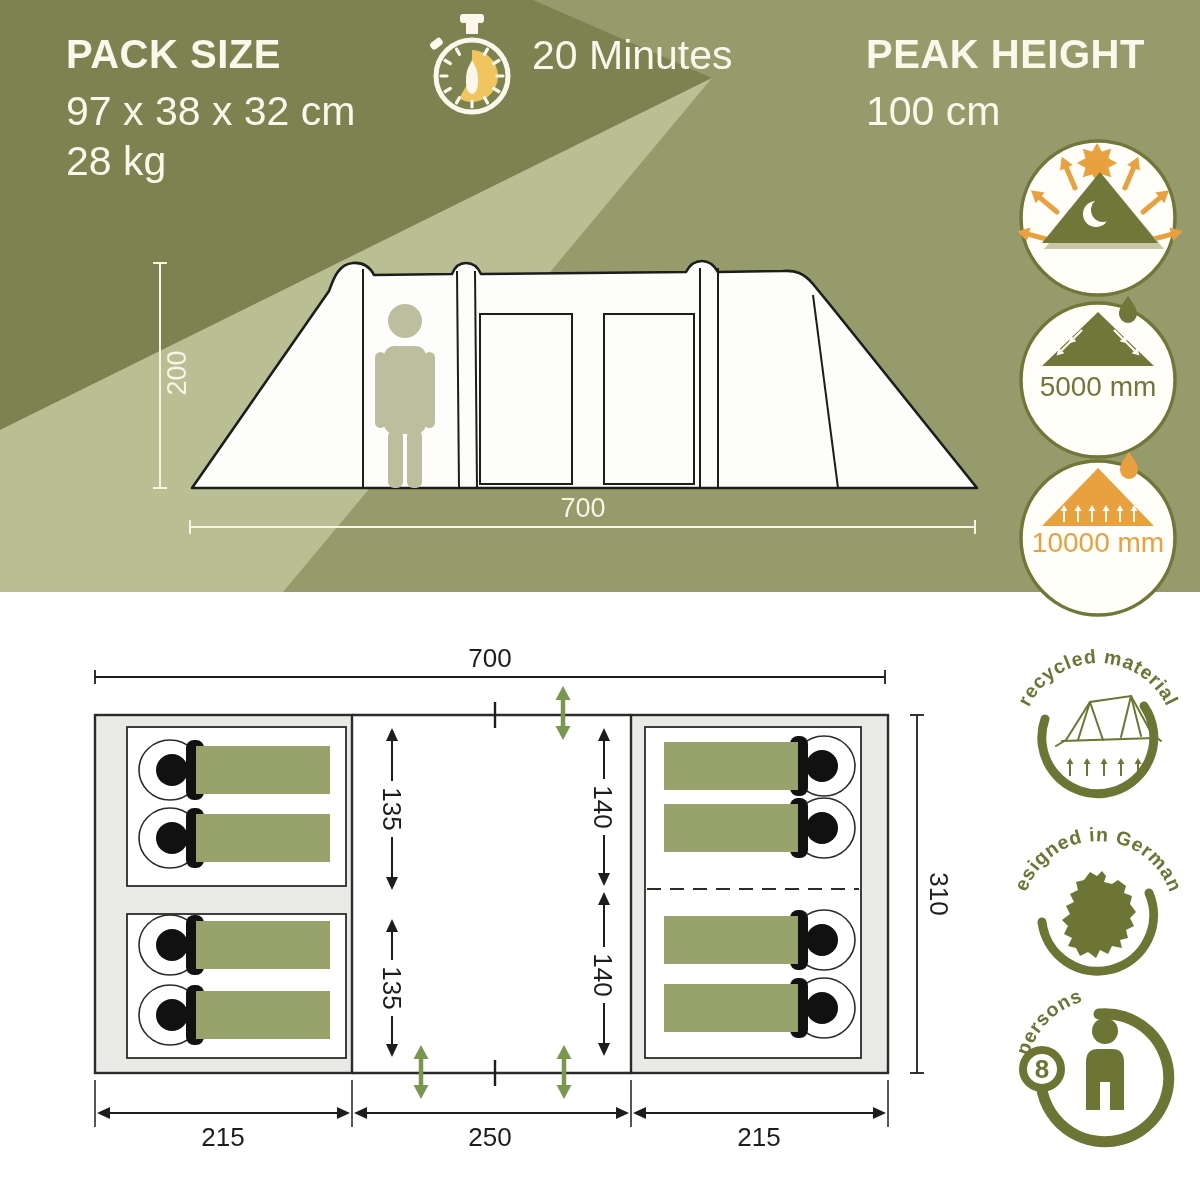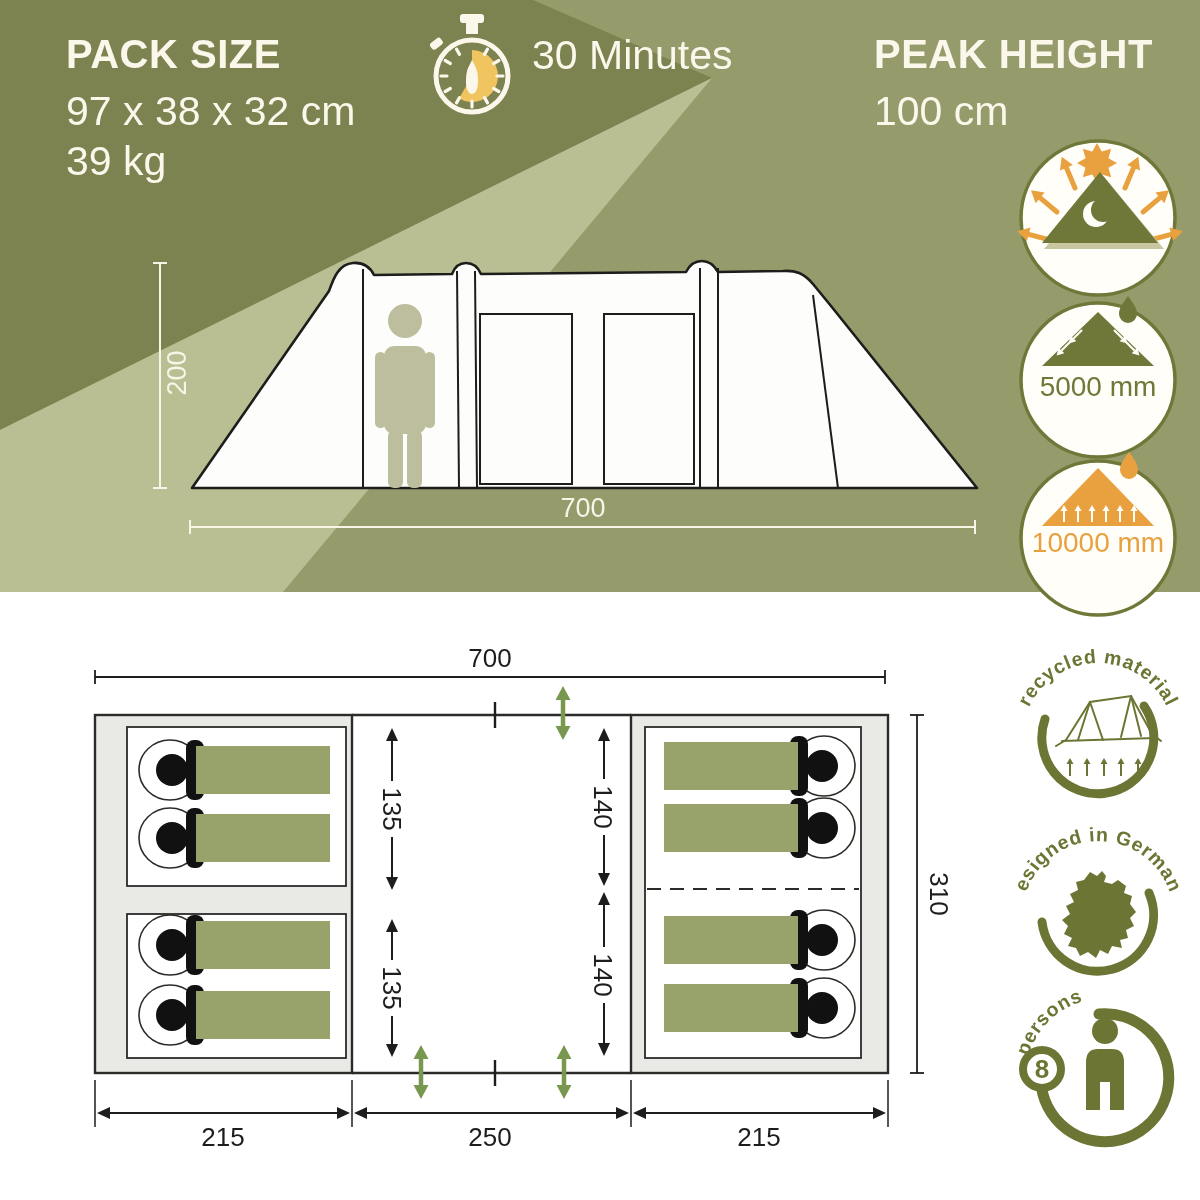--- a/index.html
+++ b/index.html
@@ -395,23 +395,23 @@
       <path d="M1086,1110 L1086,1062 Q1086,1049 1098,1049 L1112,1049 Q1124,1049 1124,1062 L1124,1110 L1110,1110 L1110,1082 L1100,1082 L1100,1110 Z"></path>
     </g>
     <circle cx="1042" cy="1069" r="19" fill="#FFFFFF" stroke="#6C7533" stroke-width="8"></circle>
     <text class="badge8" x="1042" y="1078" text-anchor="middle">8</text>
   </g>
 </svg>
 
 <div class="hdr" style="left:66px;top:30px;">
   <div class="t">PACK SIZE</div>
   <div class="v">97 x 38 x 32 cm</div>
-  <div class="v">39 kg</div>
+  <div class="v">28 kg</div>
 </div>
 
 <div class="hdr" style="left:532px;top:30px;">
-  <div class="v">30 Minutes</div>
+  <div class="v">20 Minutes</div>
 </div>
 
-<div class="hdr" style="left:866px;top:30px;margin-left:8px;">
+<div class="hdr" style="left:866px;top:30px;">
   <div class="t">PEAK HEIGHT</div>
   <div class="v">100 cm</div>
 </div>
 
 </body></html>

